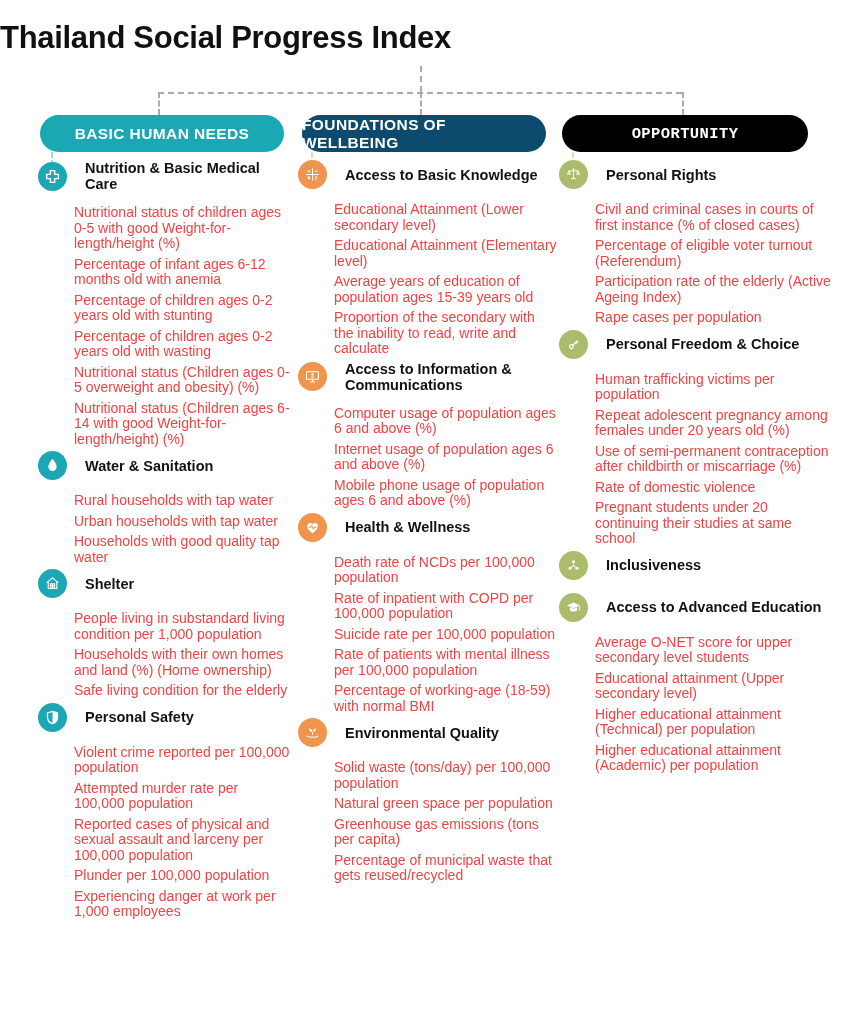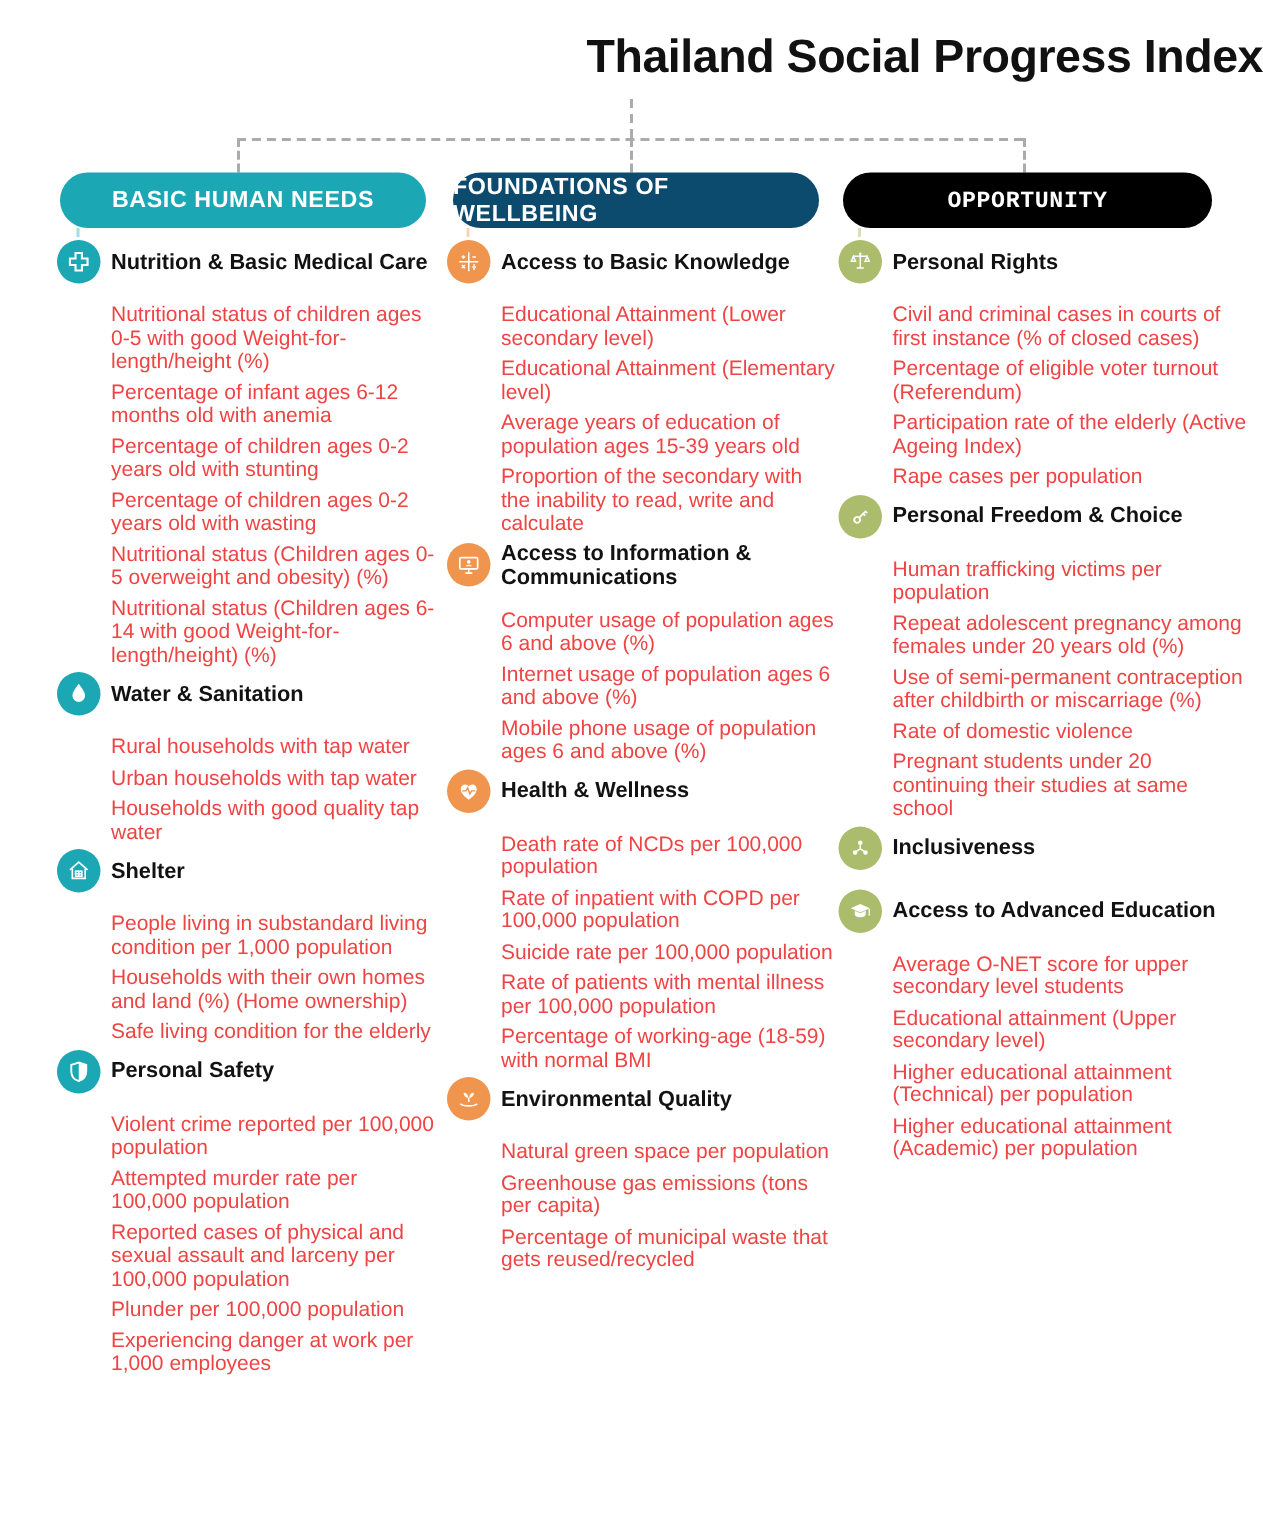--- a/index.html
+++ b/index.html
@@ -2,23 +2,22 @@
 <html><head>
 <meta charset="utf-8">
 <style>
   html,body { margin:0; padding:0; background:#ffffff; }
   .page {
     position:relative; width:842px; height:1017px; background:#ffffff;
     font-family:"Liberation Sans", sans-serif; overflow:hidden;
   }
   .title {
     position:absolute; top:20px; left:0; right:0; margin:0;
-    text-align:right; font-size:31px; font-weight:bold; color:#111;
+    text-align:left; font-size:31px; font-weight:bold; color:#111;
     letter-spacing:-0.3px;
-    padding-left:36px;
   }
   
   .dash-v { position:absolute; width:0; border-left:2px dashed #ababab; }
   .dash-h { position:absolute; height:0; border-top:2px dashed #ababab; }
   .stem   { left:420px; top:66px;  height:26px; }
   .hline  { left:158px; top:92px;  width:524px; }
   .stub-l { left:158px; top:92px;  height:23px; }
   .stub-m { left:420px; top:92px;  height:23px; }
   .stub-r { left:682px; top:92px;  height:23px; }
 
@@ -38,21 +37,21 @@
   .col-1 { left:298px; width:260px; }
   .col-2 { left:559px; width:272px; }
 
   .guide {
     position:absolute; left:13px; top:-8px; width:0;
     border-left:2px dashed #ccc; z-index:0;
   }
   .section { position:relative; z-index:1; }
   .section + .section { margin-top:4px; }
   .section-header {
-    display:flex; align-items:center; gap:7px; margin-bottom:13px;
+    display:flex; align-items:center; gap:18px; margin-bottom:13px;
   }
   .icon-circle {
     flex:none; width:29px; height:29px; border-radius:50%;
     display:flex; align-items:center; justify-content:center;
   }
   .icon-circle svg { display:block; }
   .section-title {
     font-size:14.5px; font-weight:bold; color:#121212; line-height:16px;
   }
   .items { padding-left:36px; }
@@ -225,20 +224,21 @@
                 </g>
                 <g fill="none" stroke="#fff" stroke-width="1.3">
                   <path d="M12 14.8v-3.6"></path>
                   <path d="M4.8 16.2c2.4 2.4 12 2.4 14.4 0"></path>
                 </g>
               </svg>
             </div>
             <div class="section-title">Environmental Quality</div>
           </div>
           <div class="items">
+            <div class="item">Solid waste (tons/day) per 100,000 population</div>
             <div class="item">Natural green space per population</div>
             <div class="item">Greenhouse gas emissions (tons per capita)</div>
             <div class="item">Percentage of municipal waste that gets reused/recycled</div>
           </div>
         </div>
       </div>
       <div class="pill pill-2" style="background: #000000; font-family: Liberation Mono, monospace;">
         <span>OPPORTUNITY</span>
       </div>
       <div class="column col-2">

